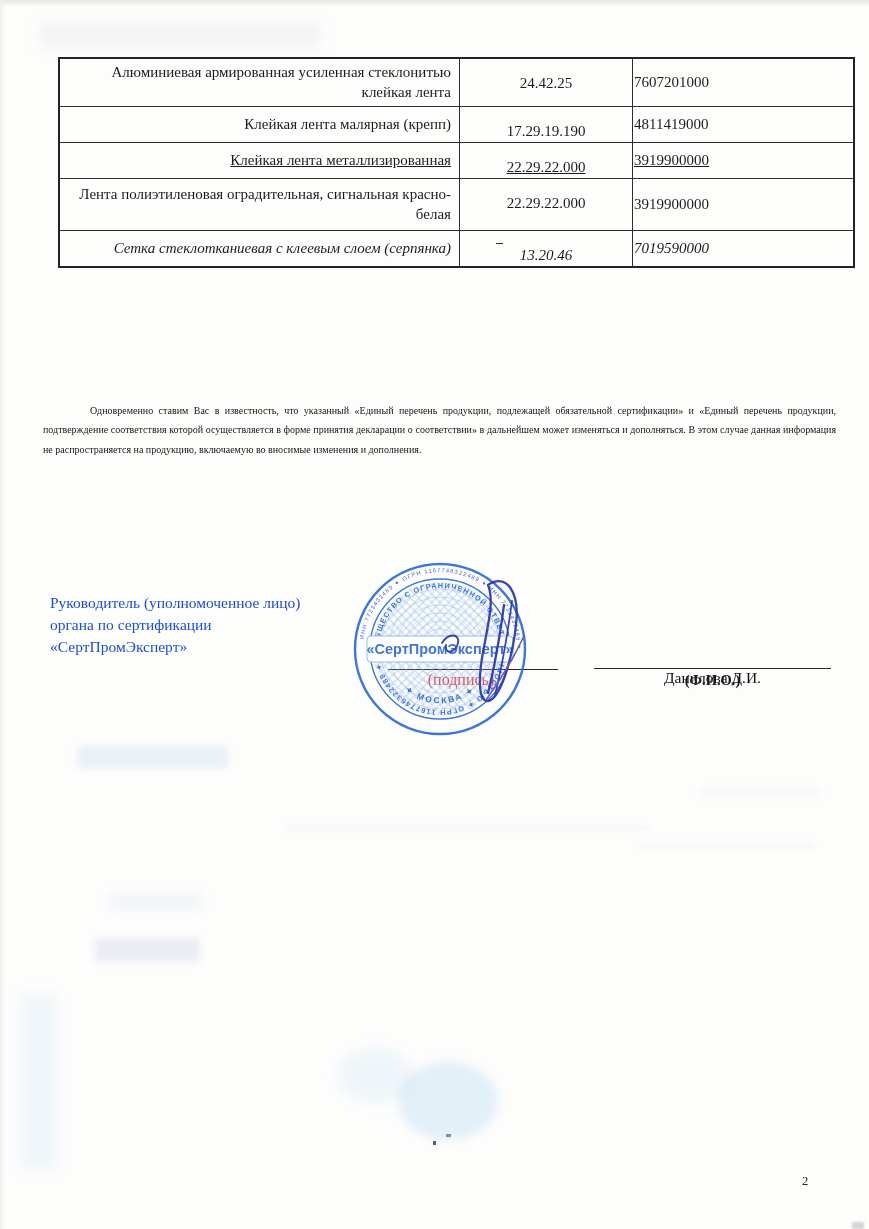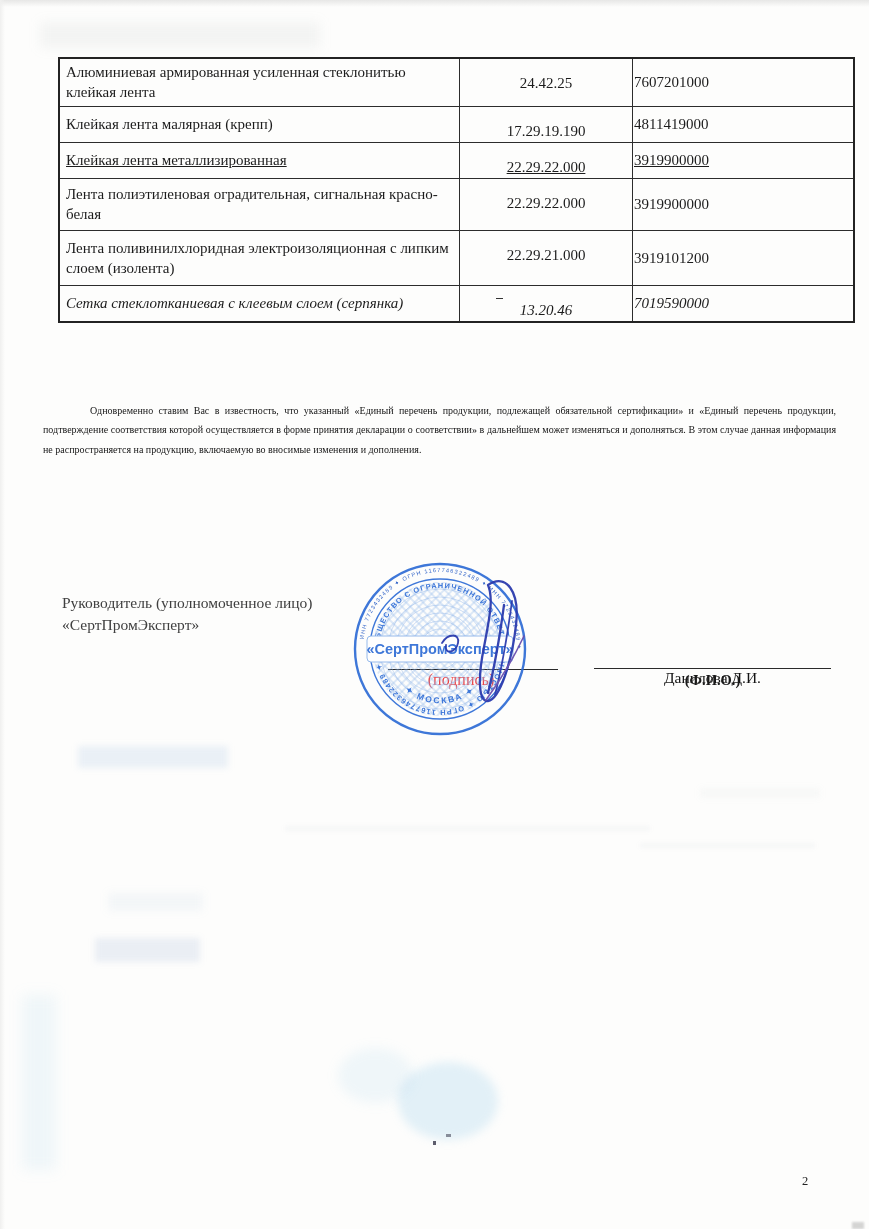--- a/index.html
+++ b/index.html
@@ -24,40 +24,40 @@
   table.products{
     position:absolute;left:58px;top:57px;
     width:773px;border-collapse:collapse;
     table-layout:fixed;
   }
   table.products td{
     border:1.6px solid #2c2c2c;
     font-size:15px;line-height:20px;
     overflow:hidden;
   }
-  td.c-name{width:385px;padding:3px 8px 3px 6px;vertical-align:middle;text-align:left;}
+  td.c-name{width:385px;padding:3px 8px 3px 6px;vertical-align:middle;text-align:right;}
   td.c-code{width:170px;padding-top:14px;vertical-align:top;text-align:center;font-size:15.5px;position:relative;}
   td.c-tnved{width:218px;vertical-align:middle;text-align:left;font-size:15.5px;}
   tr.has-mark td.c-code::before{
     content:"";position:absolute;left:36px;top:12px;width:7px;border-top:1.6px solid #333;
   }
   table.products{border:2px solid #232323;}
 
   
   .notice{
     position:absolute;left:43px;top:401px;width:793px;
     font-size:10px;line-height:19.3px;
     text-align:justify;text-indent:47px;
     color:#161616;
   }
 
   
   .sig-left{
-    position:absolute;left:62px;top:592px;
-    font-size:15.5px;line-height:22px;color:#404040;
+    position:absolute;left:50px;top:592px;
+    font-size:15.5px;line-height:22px;color:#1d4ed8;
   }
   .sig-line{position:absolute;border-top:1.6px solid #2a2a2a;height:0;}
   .sig-line-1{left:388px;top:669px;width:170px;}
   .sig-line-2{left:594px;top:668px;width:237px;}
   .podpis-label{
     position:absolute;left:391px;top:671px;width:140px;
     text-align:center;font-size:16px;color:#ef4444;
   }
   .fio-value{
     position:absolute;left:594px;top:669px;width:237px;
@@ -112,37 +112,33 @@
         <tr style="height: 34px; text-decoration: underline;">
       <td class="c-name">Клейкая лента металлизированная</td>
       <td class="c-code">22.29.22.000</td>
       <td class="c-tnved">3919900000</td>
     </tr>
         <tr style="height: 52px;">
       <td class="c-name">Лента полиэтиленовая оградительная, сигнальная красно-белая</td>
       <td class="c-code">22.29.22.000</td>
       <td class="c-tnved">3919900000</td>
     </tr>
-        <tr style="height: 55px;">
-      <td class="c-name">Лента поливинилхлоридная электроизоляционная с липким слоем (изолента)</td>
-      <td class="c-code">22.29.21.000</td>
-      <td class="c-tnved">3919101200</td>
-    </tr>
         <tr class="has-mark" style="height: 33px; font-style: italic;">
       <td class="c-name">Сетка стеклотканиевая с клеевым слоем (серпянка)</td>
       <td class="c-code">13.20.46</td>
       <td class="c-tnved">7019590000</td>
     </tr>
       </tbody>
   </table>
 
   <div class="notice">Одновременно ставим Вас в известность, что указанный «Единый перечень продукции, подлежащей обязательной сертификации» и «Единый перечень продукции, подтверждение соответствия которой осуществляется в форме принятия декларации о соответствии» в дальнейшем может изменяться и дополняться. В этом случае данная информация не распространяется на продукцию, включаемую во вносимые изменения и дополнения.</div>
 
   <div class="sig-left">
     <div>Руководитель (уполномоченное лицо)</div>
+    <div>органа по сертификации</div>
     <div>«СертПромЭксперт»</div>
   </div>
 
   <div class="sig-line sig-line-1"></div>
   <div class="sig-line sig-line-2"></div>
   <div class="podpis-label">(подпись)</div>
   <div class="fio-value">Данилова Д.И.</div>
   <div class="fio-label">(Ф.И.О.)</div>
 
   <svg class="stamp-svg" width="178" height="178" viewBox="0 0 178 178" style="opacity:0.92;">

